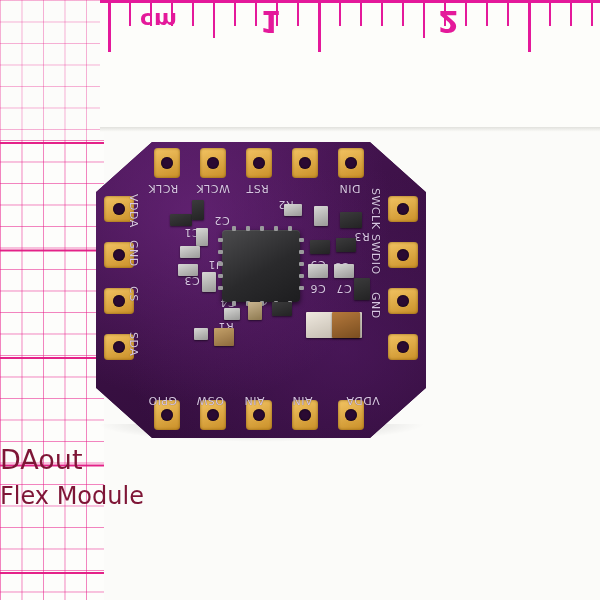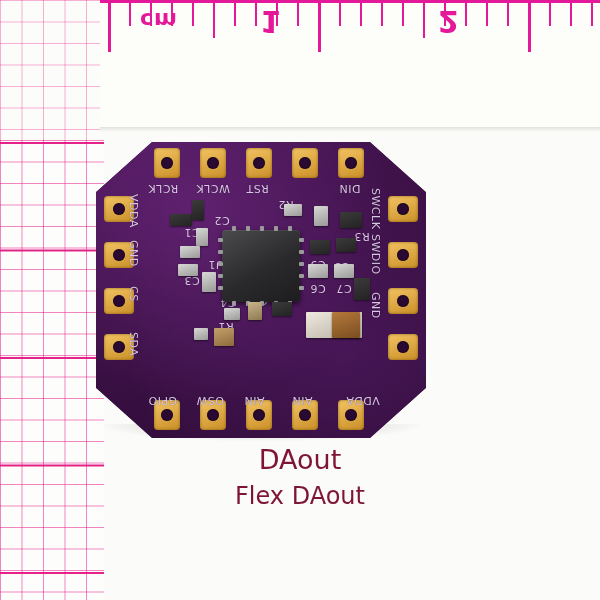--- a/index.html
+++ b/index.html
@@ -145,21 +145,20 @@
     box-shadow:0 1px 2px rgba(0,0,0,0.5);
   }
   .smd.dark{ background:linear-gradient(160deg,#3b3b3c,#232324); }
   .smd.tan{ background:linear-gradient(160deg,#c4a16a,#8d6a3c); }
   .smd.cap{ background:linear-gradient(160deg,#c9b48f,#8e7a50); }
   .smd.big{ background:linear-gradient(160deg,#efe9df,#b9b1a4); }
 
   
   #caption{
     position:absolute;left:0;top:440px;width:600px;
-    text-align:center;
   }
   #caption .line{
     color:#7e1536;
     font-size:27px;
     font-family:"DejaVu Sans", sans-serif;
     line-height:1.45;
   }
   #caption .line2{ font-size:24px; }
 
   .shadow-strip{
@@ -350,16 +349,16 @@
       <div class="smd dark" style="left:240px;top:96px;width:20px;height:14px"></div>
       <div class="smd dark" style="left:244px;top:70px;width:22px;height:16px"></div>
       <div class="smd" style="left:218px;top:64px;width:14px;height:20px"></div>
       <div class="smd" style="left:188px;top:62px;width:18px;height:12px"></div>
       <div class="smd dark" style="left:258px;top:136px;width:16px;height:22px"></div>
     </div>
   </div>
 
   <div id="caption">
     <div class="line">DAout</div>
-    <div class="line line2">Flex DAout</div>
+    <div class="line line2">Flex Module</div>
   </div>
 
 </div>
 
 </body></html>

